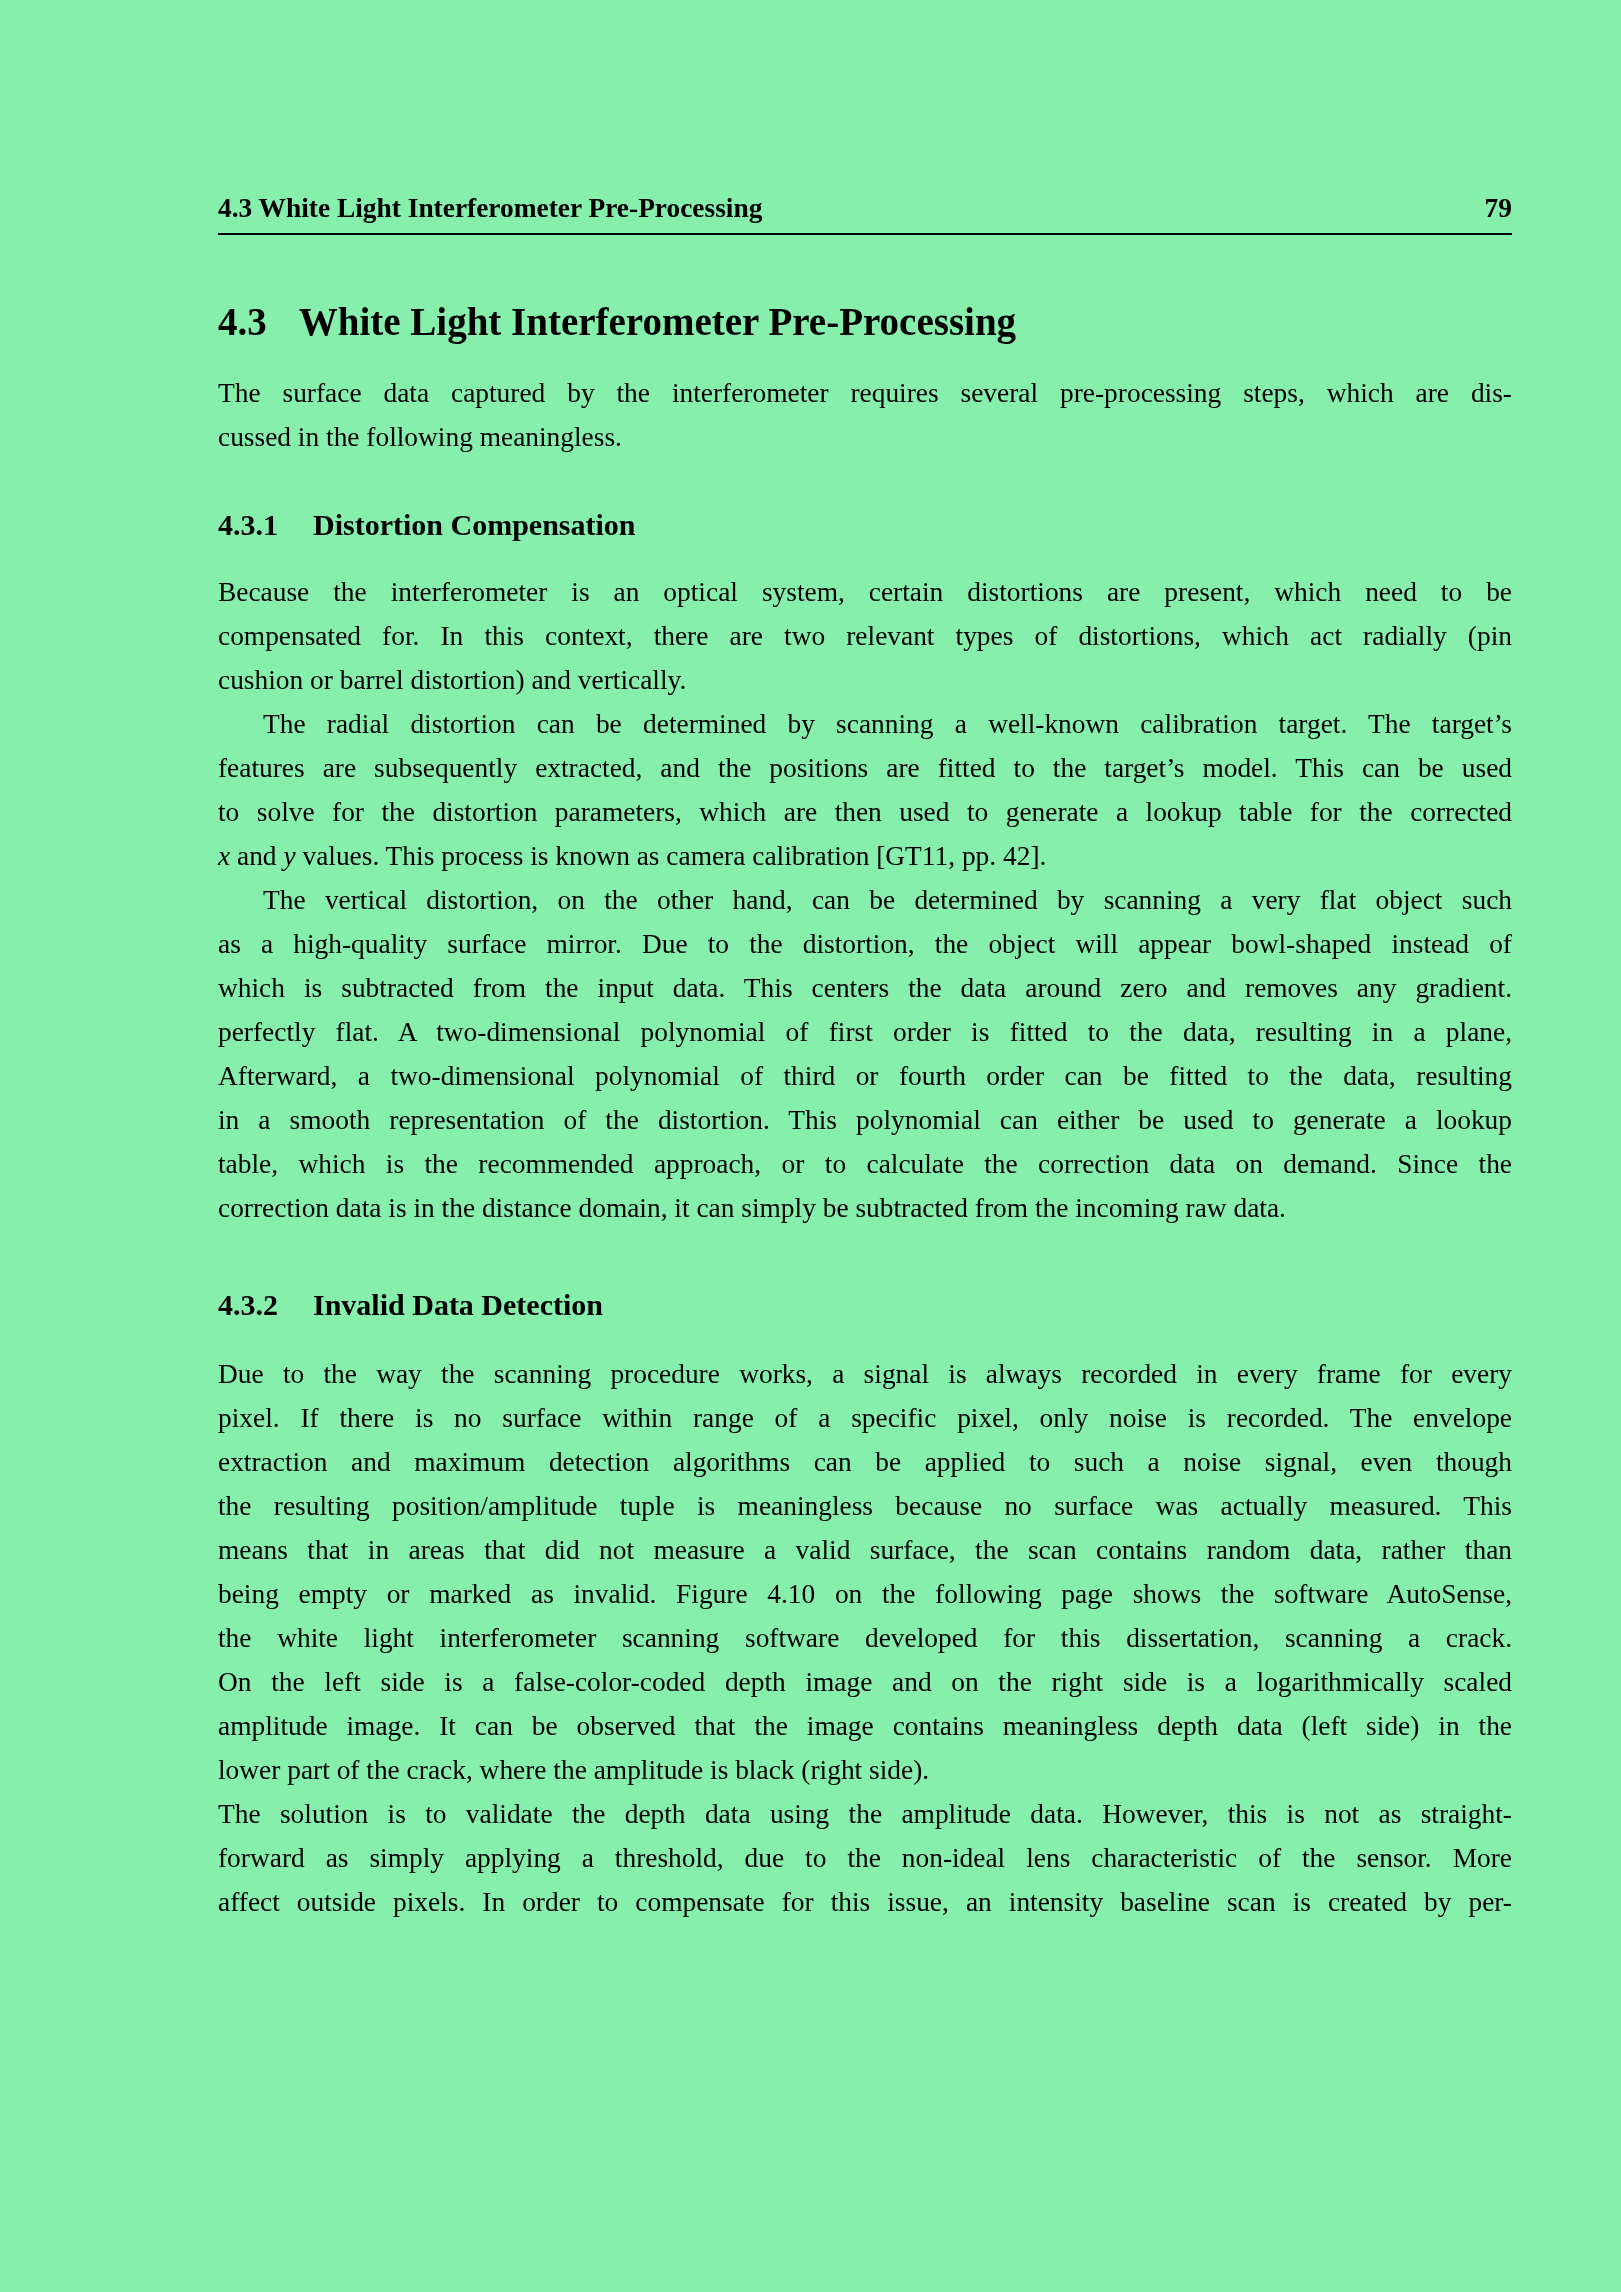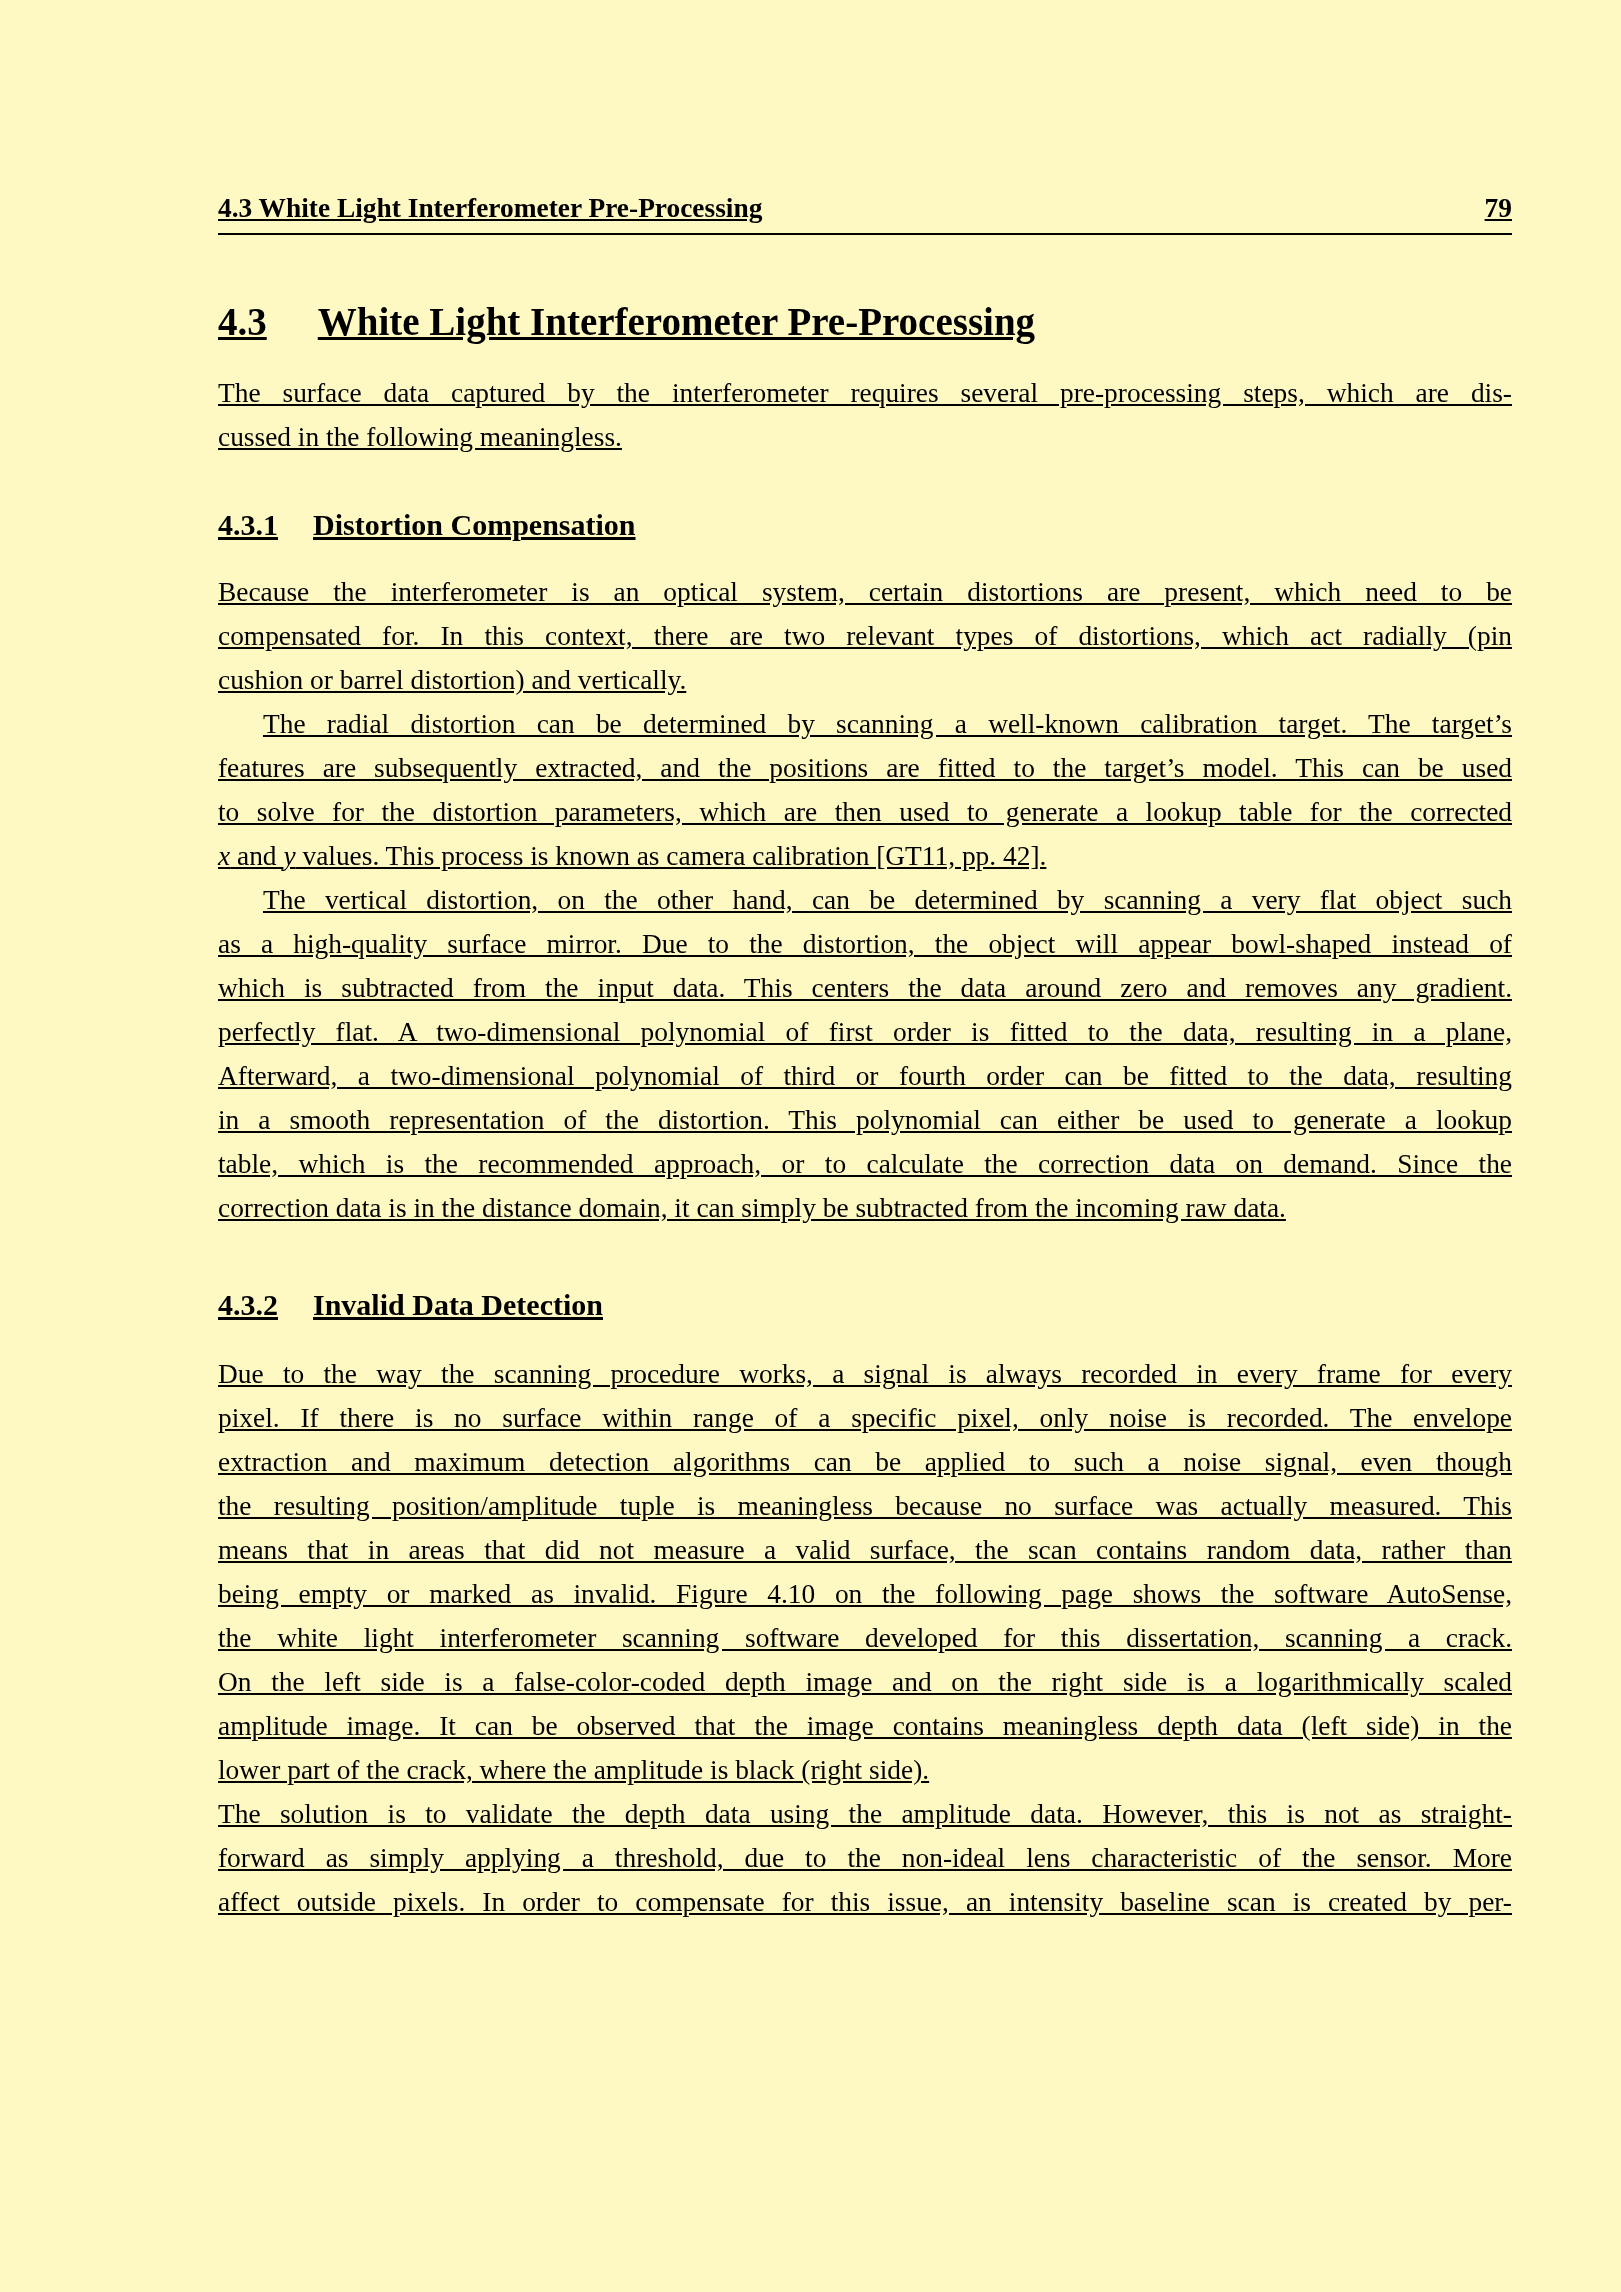--- a/index.html
+++ b/index.html
@@ -1,27 +1,26 @@
 <!DOCTYPE html>
 <html><head>
 <meta charset="utf-8">
 <style>
   html, body { margin: 0; padding: 0; background: #e8e8e8; }
   .page {
     position: relative;
     width: 1621px;
     height: 2293px;
     margin: 0 auto;
-    background: #fef9c3;
+    background: #86efac;
     color: #000000;
     font-family: "Liberation Serif", serif;
     box-sizing: border-box;
     padding: 0 109px 0 218px;
     overflow: hidden;
-    text-decoration: underline;
   }
   .runhead {
     margin-top: 192px;
     display: flex;
     justify-content: space-between;
     align-items: baseline;
     font-weight: bold;
     font-size: 27.4px;
     line-height: 33px;
   }
@@ -30,21 +29,21 @@
     height: 2px;
     background: #000000;
   }
   .sec {
     margin: 63px 0 0 0;
     font-size: 39px;
     line-height: 47px;
     font-weight: bold;
     display: flex;
   }
-  .sec-num { margin-right: 51px; }
+  .sec-num { margin-right: 32px; }
   .subhead {
     margin: 0;
     font-size: 30px;
     line-height: 37px;
     font-weight: bold;
     display: flex;
   }
   .subhead .sub-num { margin-right: 35px; }
   .subhead1 { margin-top: 47px; }
   .subhead2 { margin-top: 56px; }

